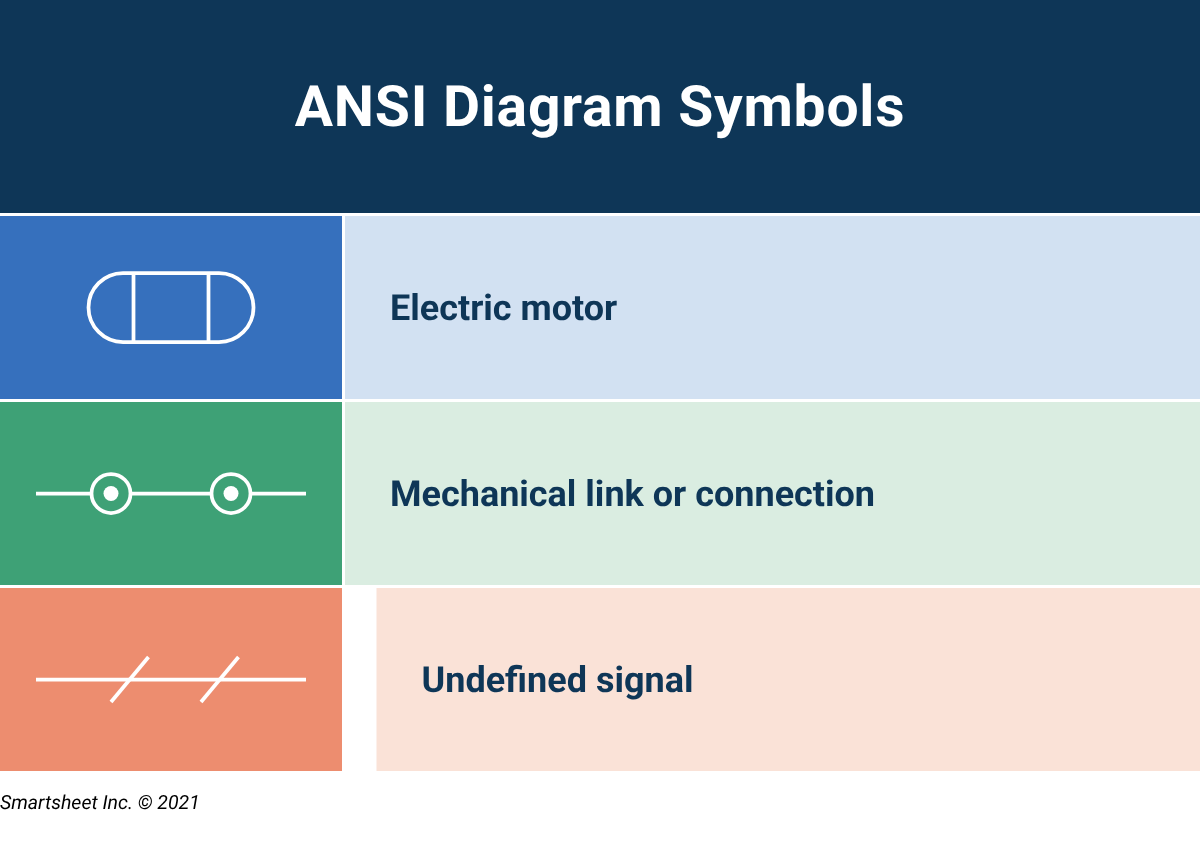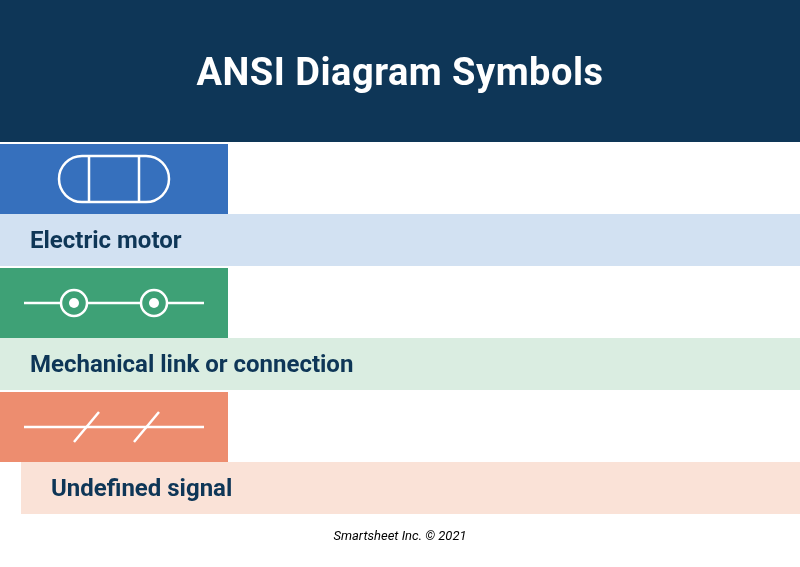--- a/index.html
+++ b/index.html
@@ -15,21 +15,20 @@
     text-align: center;
     font-weight: 700;
     font-size: 38px;
     padding: 50px 0 48px 0;
     letter-spacing: 0.5px;
   }
   .row {
     display: flex;
     height: 124px;
     border-top: 2px solid #fff;
-    flex-direction: column;
   }
   .symbol-cell {
     width: 230px;
     display: flex;
     align-items: center;
     justify-content: center;
     border-right: 2px solid #fff;
   }
   .label-cell {
     flex: 1;
@@ -40,21 +39,21 @@
     font-size: 24px;
     color: #0e3657;
   }
   .row-1 .symbol-cell { background: #3670bd; }
   .row-1 .label-cell  { background: #d2e1f2; }
   .row-2 .symbol-cell { background: #3ea176; }
   .row-2 .label-cell  { background: #daede1; }
   .row-3 .symbol-cell { background: #ed8d6f; }
   .row-3 .label-cell  { background: #fae2d7; margin-left: 21px; }
   .footer {
-    text-align: center;
+    text-align: left;
     font-style: italic;
     font-size: 13px;
     color: #000;
     padding-top: 14px;
   }
   svg { display: block; }
 </style>
 </head>
 <body>
 

